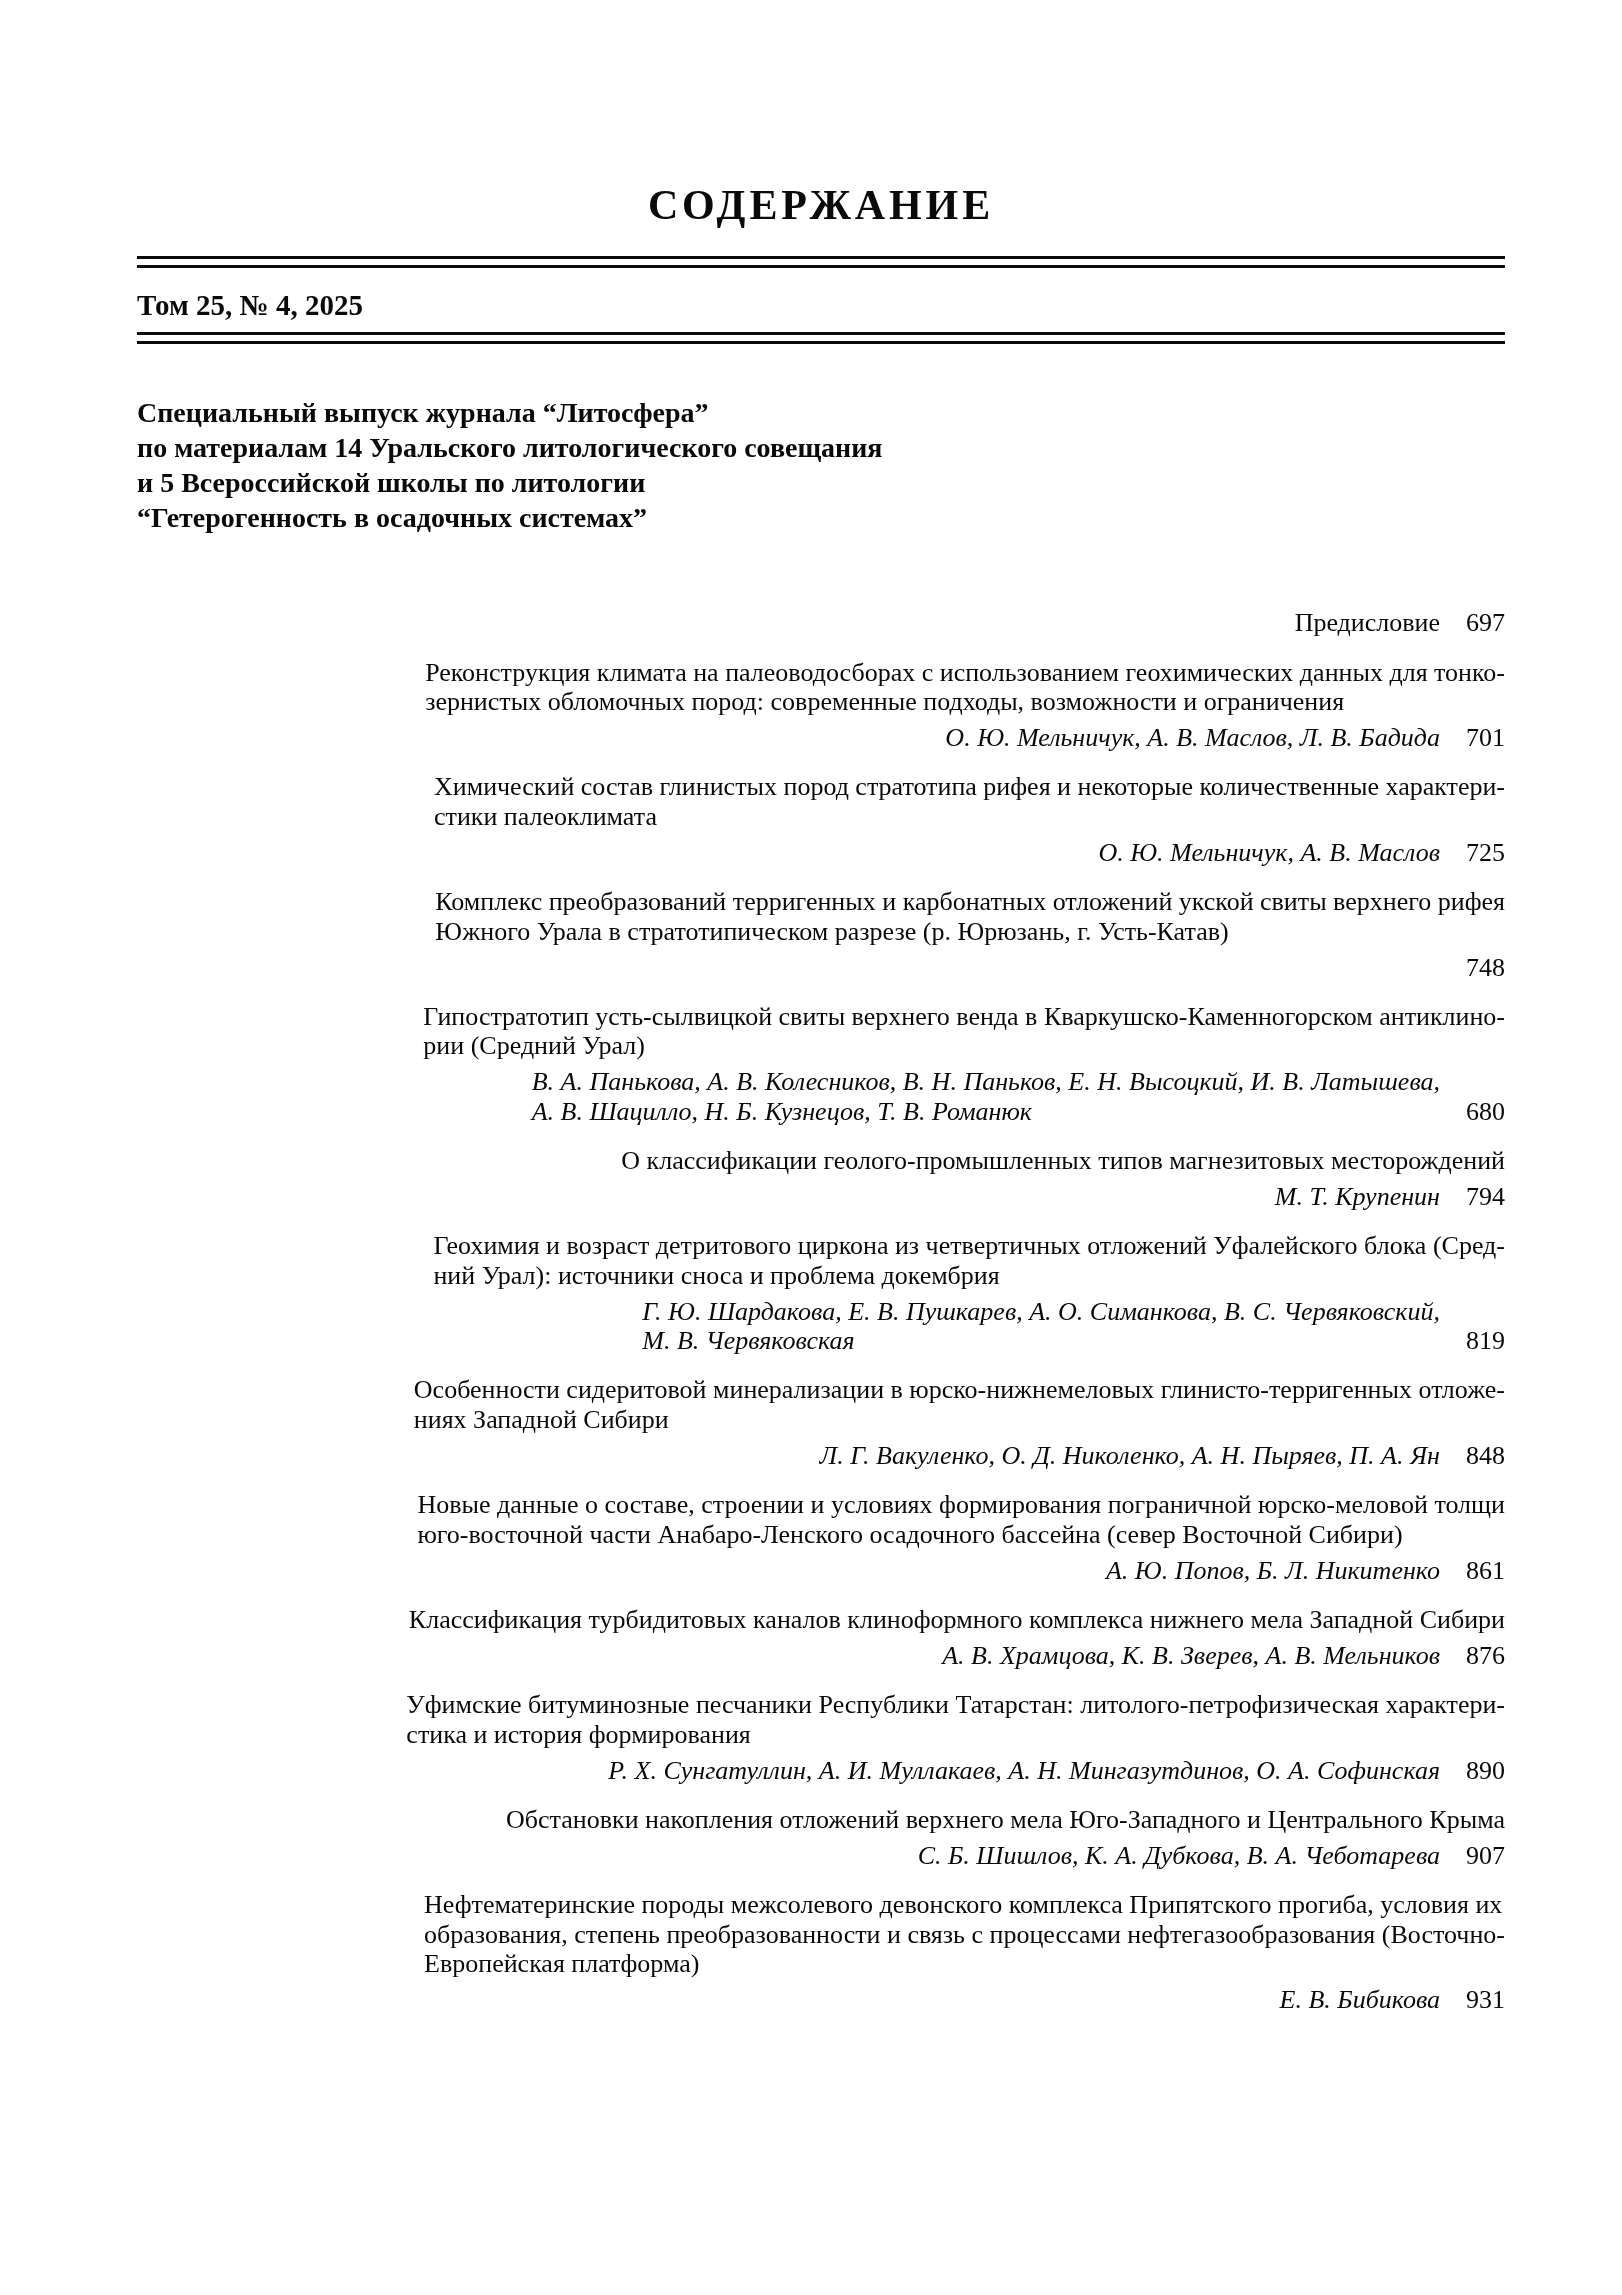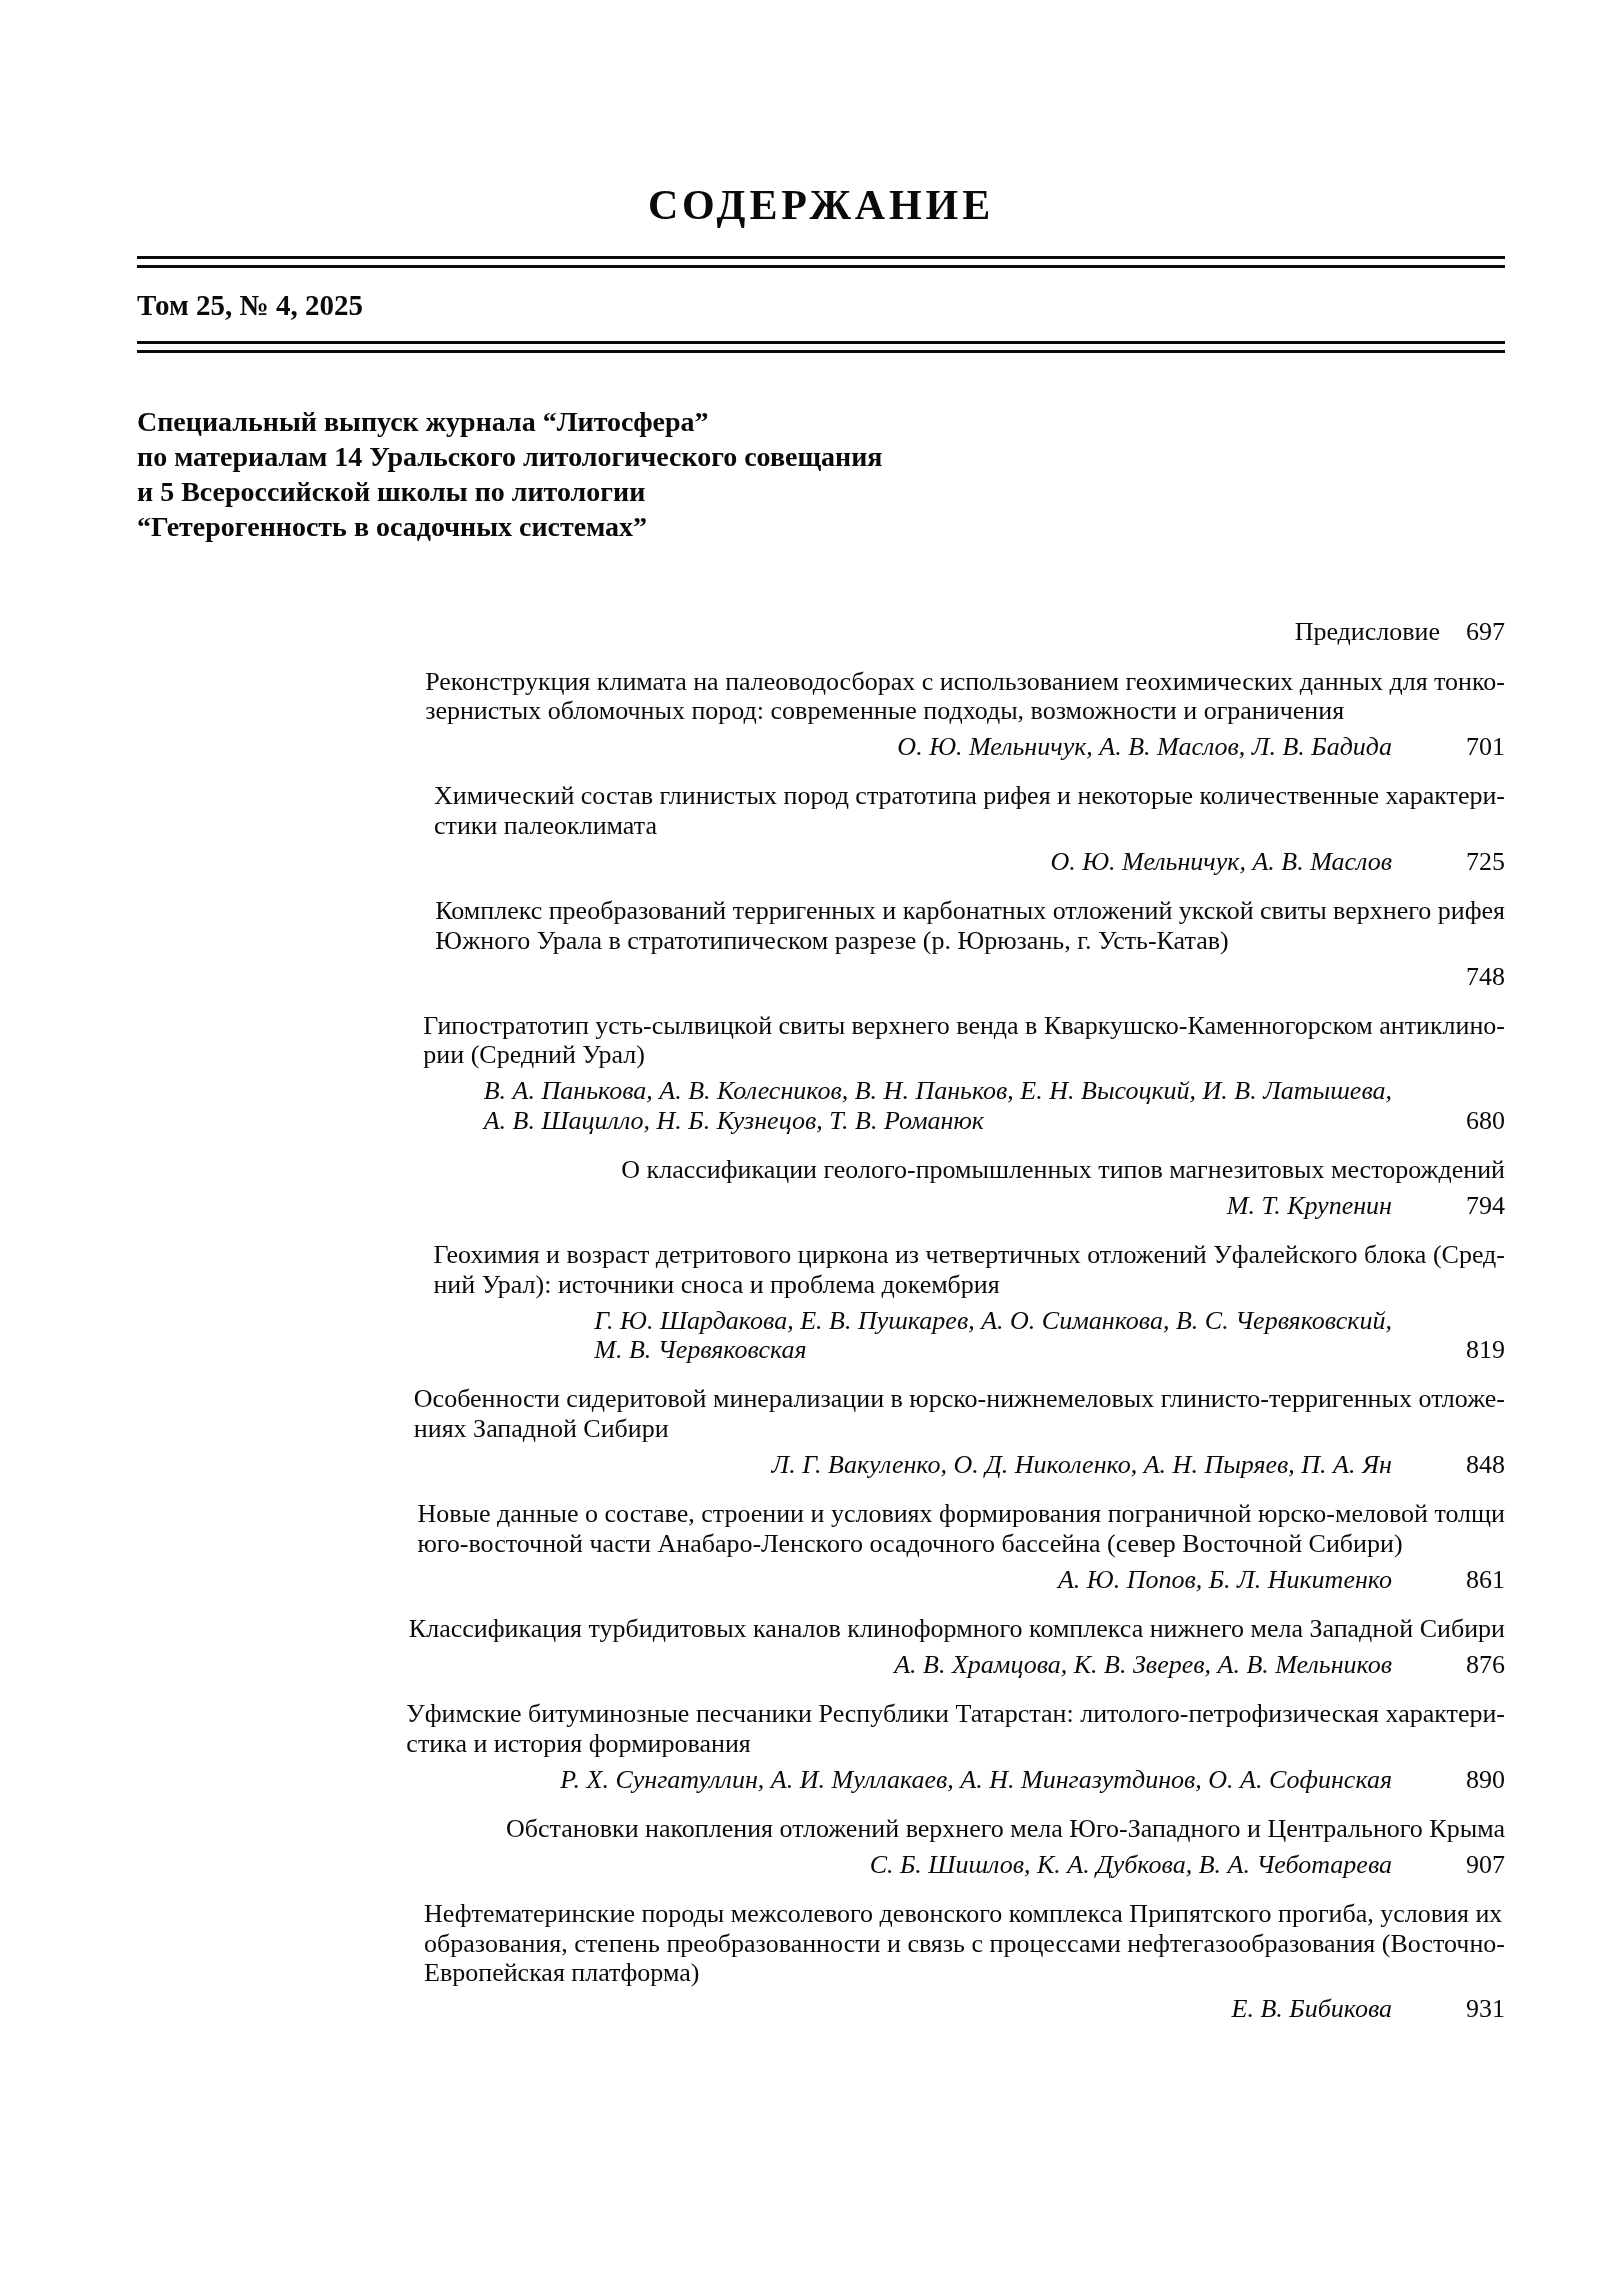--- a/index.html
+++ b/index.html
@@ -31,21 +31,21 @@
   .double-rule {
     height: 5.9px;
     border-top: 3.3px solid #0a0a0a;
     border-bottom: 3.3px solid #0a0a0a;
   }
   .rule-1 { margin-bottom: 22px; }
   .rule-2 { margin-bottom: 51px; }
   .volume-line {
     font-size: 29px;
     font-weight: bold;
-    margin: 0 0 20px 0;
+    margin: 0 0 11px 0;
     line-height: 1.1;
   }
   .special-issue {
     font-size: 28px;
     font-weight: bold;
     line-height: 35px;
     white-space: pre-line;
     margin: 0 0 73px 0;
   }
   .toc-list { }
@@ -58,21 +58,20 @@
     align-items: flex-end;
   }
   .entry-title {
     font-size: 26px;
     line-height: 29.4px;
     white-space: pre-line;
   }
   .authors-row {
     margin-top: 6.5px;
     padding-left: 41px;
-    gap: 48px;
   }
   .entry-authors {
     font-size: 26px;
     line-height: 29.4px;
     font-style: italic;
     white-space: pre-line;
   }
   .entry-page {
     font-size: 26px;
     line-height: 29.4px;

